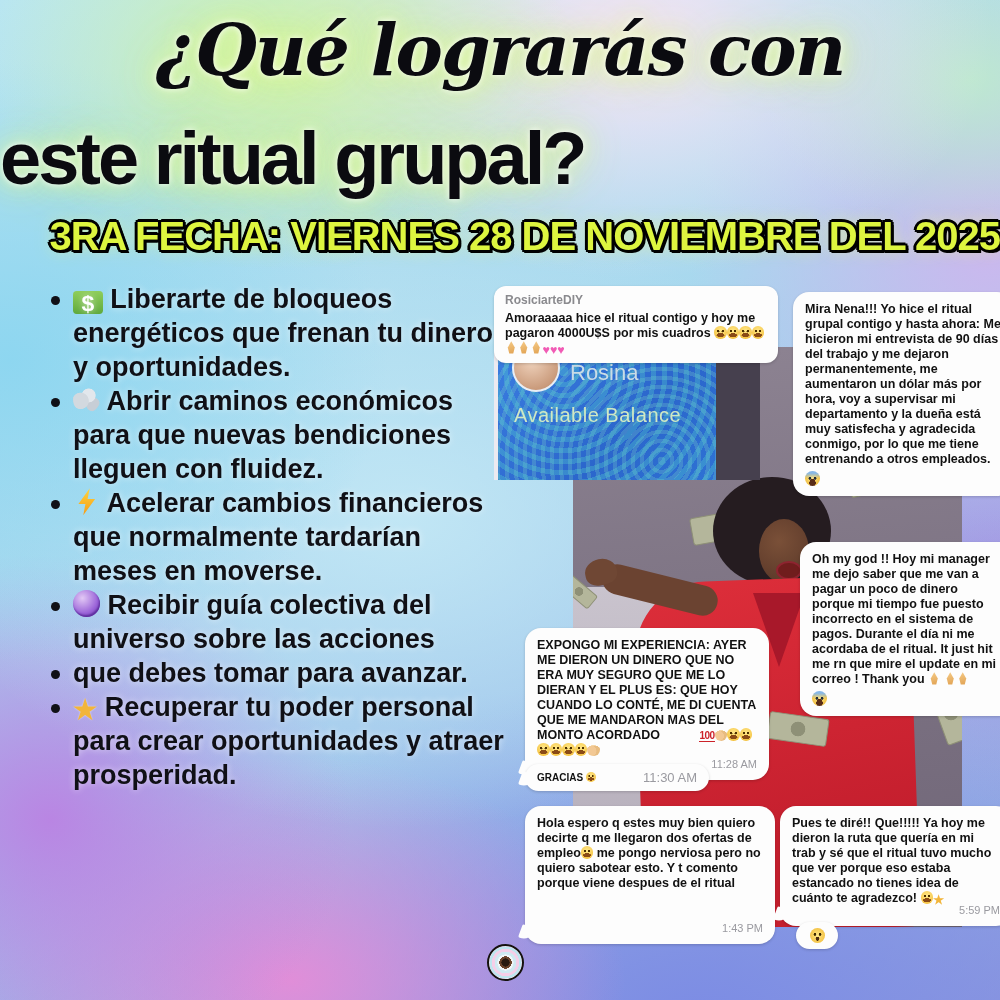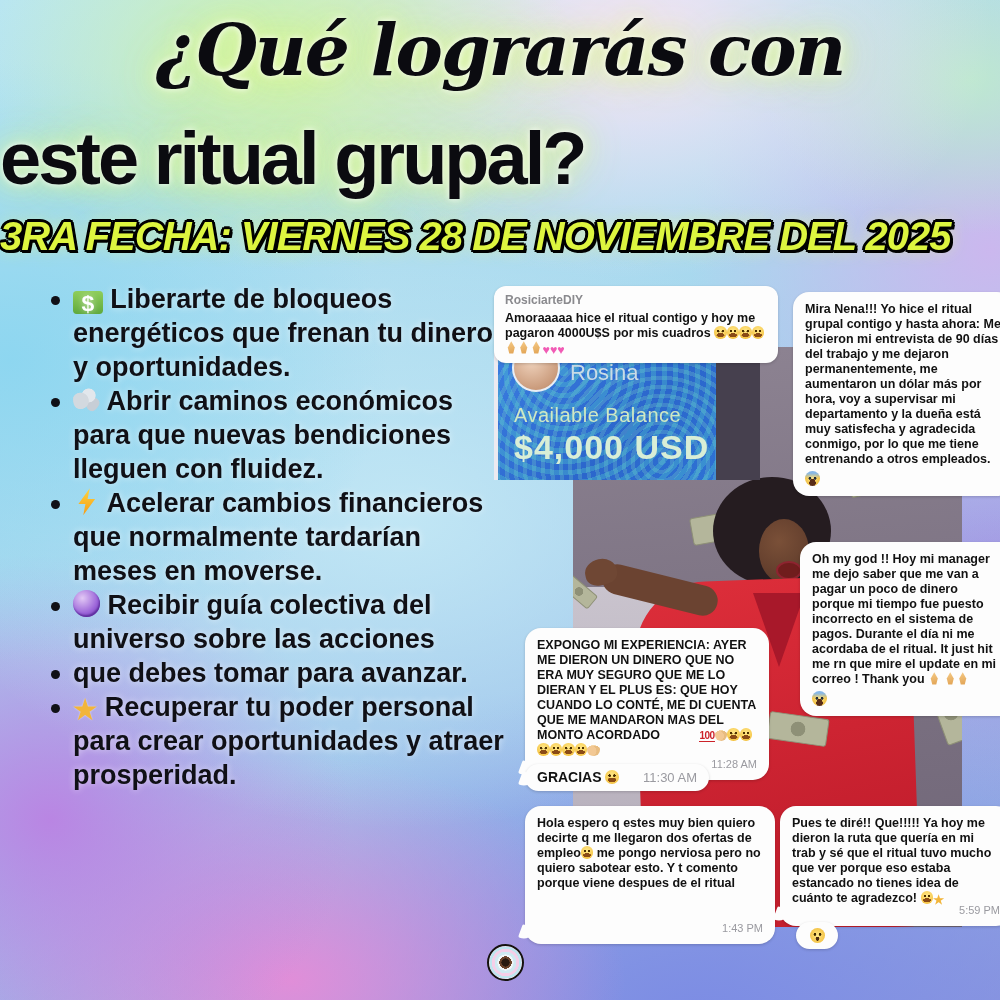--- a/index.html
+++ b/index.html
@@ -18,22 +18,22 @@
       radial-gradient(760px 460px at 70% 102%, rgba(124,140,228,1), transparent 75%),
       linear-gradient(160deg,#b9e6f2,#a8d8ee 40%,#9cc0ea 70%,#8f9ade);}
   
   .t-script{position:absolute;left:0;top:8px;width:100%;text-align:center;
     font-family:"DejaVu Serif",serif;font-style:italic;font-weight:bold;font-size:71px;
     color:#0b0b10;letter-spacing:-2px;
     text-shadow:0 0 6px rgba(255,255,255,.95),0 0 20px rgba(228,250,165,.95),0 0 42px rgba(205,245,120,.85);}
   .t-bold{position:absolute;left:0;top:116px;width:100%;text-align:left;
     font-weight:bold;font-size:74px;color:#0b0b10;letter-spacing:-3px;
     text-shadow:0 0 6px rgba(255,255,255,.95),0 0 22px rgba(228,250,165,.95),0 0 44px rgba(205,245,120,.85);}
-  .t-date{position:absolute;left:0;top:214px;width:100%;text-align:left;
-    font-style:italic;font-weight:bold;font-size:40px;letter-spacing:-1px;color:#ddf53f;
+  .t-date{position:absolute;left:0;top:214px;width:100%;text-align:right;
+    font-weight:bold;font-size:40px;letter-spacing:-1px;color:#ddf53f;
     text-shadow:-3px 0 0 #000,3px 0 0 #000,0 -3px 0 #000,0 3px 0 #000,
       -2px -2px 0 #000,2px -2px 0 #000,-2px 2px 0 #000,3px 3px 0 #000,0 0 16px rgba(235,250,130,.8);}
   
   #benefits{position:absolute;left:42px;top:282px;width:462px;margin:0;padding:0;list-style:none;}
   #benefits li{display:flex;align-items:flex-start;margin:0;}
   #benefits .dot{flex:0 0 9px;width:9px;height:9px;border-radius:50%;background:#101016;margin:14px 13px 0 9px;}
   #benefits .btext{flex:1;font-weight:bold;font-size:27px;line-height:34px;color:#101016;
     text-shadow:0 0 7px rgba(255,255,255,.6);}
   
   .photo{position:absolute;left:573px;top:347px;width:389px;height:580px;overflow:hidden;
@@ -74,21 +74,21 @@
   .bub .uname-g{font-size:12px;color:#8a8a8e;margin-bottom:3px;}
   .bub .time{position:absolute;right:12px;bottom:8px;font-weight:normal;font-size:11px;color:#9a9aa0;}
   .bub .rx{display:block;margin-top:4px;font-size:15px;}
   .tailL::before{content:"";position:absolute;left:-5px;bottom:4px;width:14px;height:14px;
     background:#fdfdfd;border-radius:2px 2px 14px 2px;transform:rotate(20deg);z-index:-0;}
   #bub-rosi{left:494px;top:286px;width:262px;border-radius:12px;padding:7px 11px;}
   #bub-mira{left:793px;top:292px;width:196px;}
   #bub-omg{left:800px;top:542px;width:190px;}
   #bub-expongo{left:525px;top:628px;width:220px;padding-bottom:22px;}
   #bub-gracias{left:525px;top:764px;width:160px;display:flex;align-items:flex-end;padding:6px 12px;}
-  #bub-gracias .msg{font-size:14px;text-align:center;}
+  #bub-gracias .msg{font-size:10px;text-align:center;}
   #bub-gracias .time2{font-weight:normal;font-size:13px;color:#9a9aa0;margin-left:auto;padding-left:10px;}
   #bub-hola{left:525px;top:806px;width:226px;min-height:118px;}
   #bub-pues{left:780px;top:806px;width:208px;padding-bottom:20px;}
   #rx-pues{position:absolute;left:796px;top:922px;width:42px;height:27px;background:#fdfdfd;border-radius:14px;
     box-shadow:0 1px 3px rgba(0,0,0,.18);display:flex;align-items:center;justify-content:center;font-size:15px;}
   
   #eye-logo{position:absolute;left:487px;top:944px;width:33px;height:33px;border-radius:50%;
     border:2px solid #15120e;
     background:
       radial-gradient(circle at 50% 50%, #2a1a10 0 17%, #6b432a 18% 26%, #f3f6f8 27% 34%,
@@ -187,21 +187,20 @@
     <div class="bill" style="left:348px;top:352px;transform:rotate(70deg);"></div>
     <div class="bill" style="left:228px;top:480px;transform:rotate(-18deg);"></div>
     <div class="bill" style="left:250px;top:530px;transform:rotate(82deg);"></div>
   </div>
 
   <div class="shot">
     <div class="card"></div>
     <div class="avatar"></div>
     <div class="uname">Rosina</div>
     <div class="blabel">Available Balance</div>
-    <div class="amount">$4,000 USD</div>
   </div>
 
   <div class="bub" id="bub-rosi">
     <div class="uname-g">RosiciarteDIY</div>
     <span>Amoraaaaa hice el ritual contigo y hoy me pagaron 4000U$S por mis cuadros <span class="em em-face"></span><span class="em em-face"></span><span class="em em-face"></span><span class="em em-face"></span><span class="em em-pray"></span><span class="em em-pray"></span><span class="em em-pray"></span><span class="em em-heart">♥</span><span class="em em-heart">♥</span><span class="em em-heart">♥</span></span>
   </div>
 
   <div class="bub" id="bub-mira">
     <span>Mira Nena!!! Yo hice el ritual grupal contigo y hasta ahora: Me hicieron mi entrevista de 90 días del trabajo y me dejaron permanentemente, me aumentaron un dólar más por hora, voy a supervisar mi departamento y la dueña está muy satisfecha y agradecida conmigo, por lo que me tiene entrenando a otros empleados.</span>
     <span class="rx"><span class="em em-scream"></span></span>

